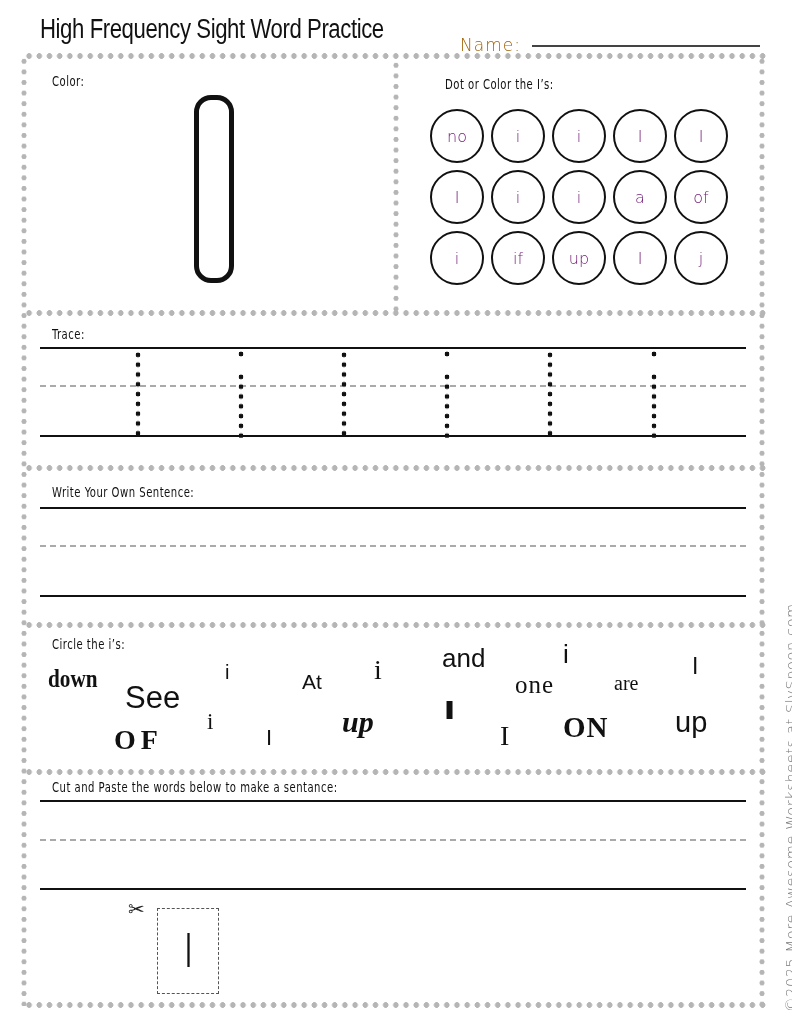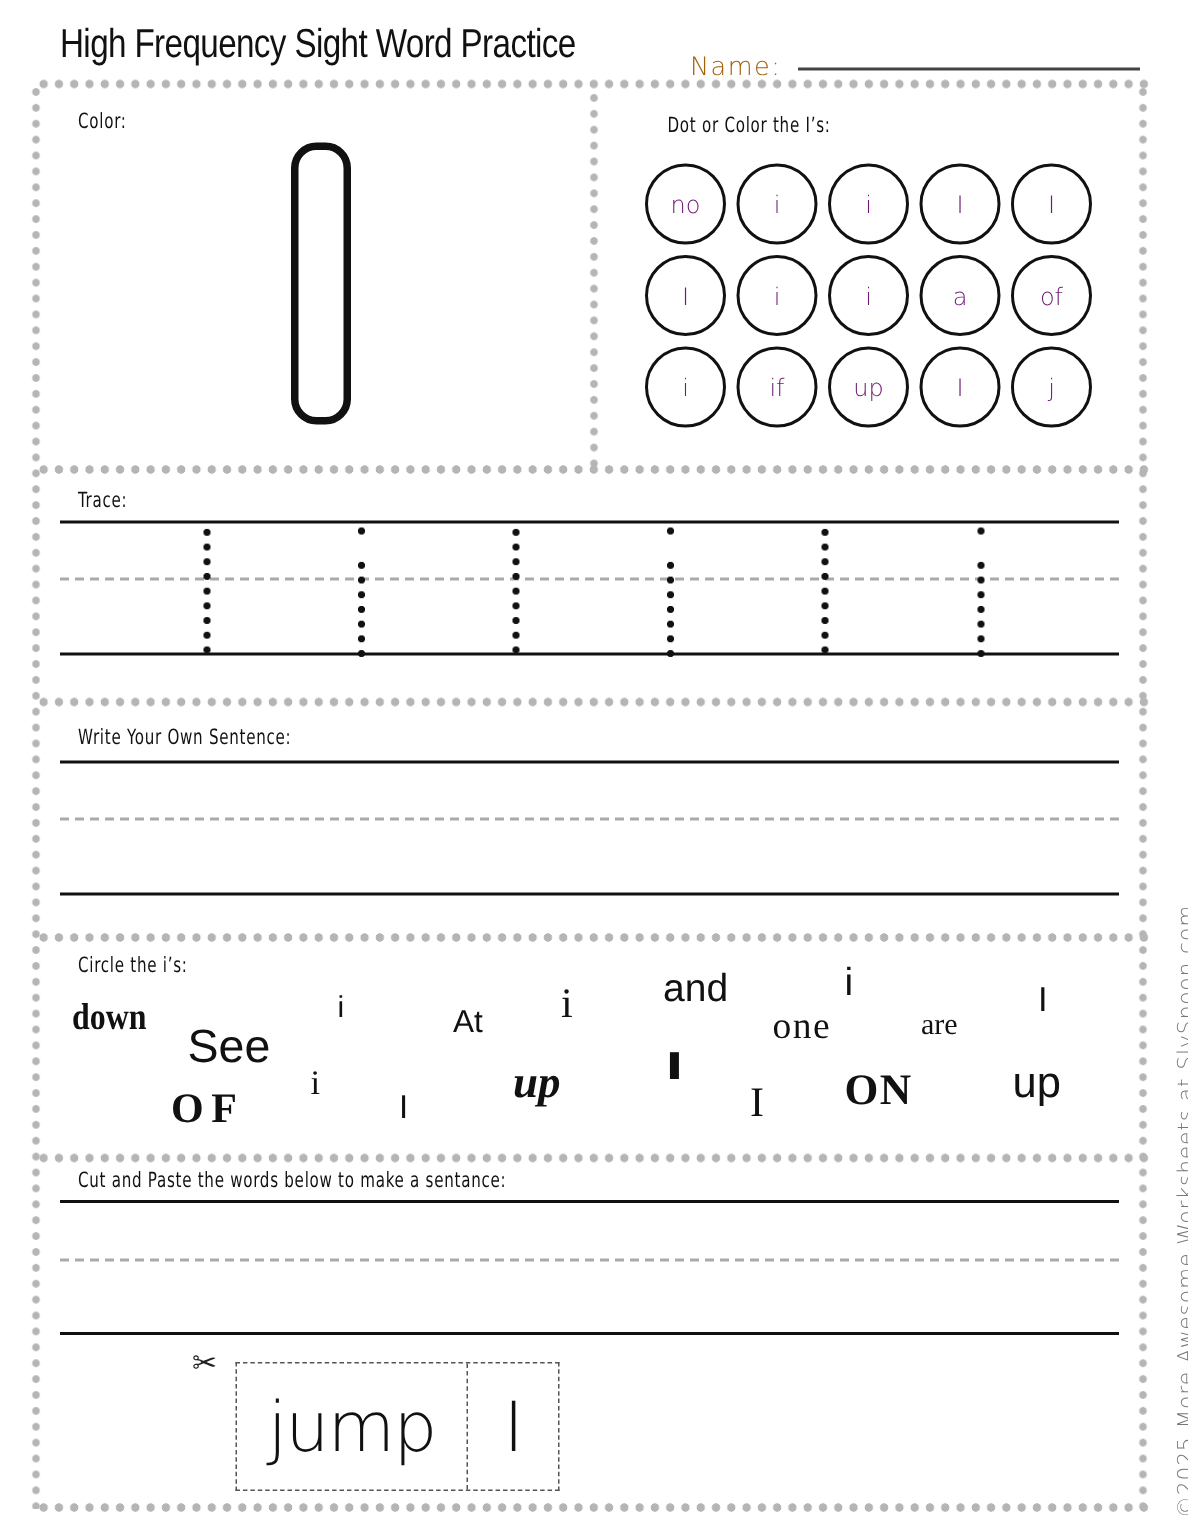--- a/index.html
+++ b/index.html
@@ -158,21 +158,18 @@
   <span class="abs cw sans" style="left:675px; top:708px; font-size:29px;">up</span>
 </div>
 
 <div class="abs label" style="left:52px; top:779px;">Cut and Paste the words below to make a sentance:</div>
 <div class="abs solid-line" style="left:40px; top:800px; width:706px;"></div>
 <div class="abs dash-line" style="left:40px; top:839px; width:706px;"></div>
 <div class="abs solid-line" style="left:40px; top:888px; width:706px;"></div>
 
 <div class="abs scissors">✂</div>
 <div class="abs cut-row">
-  <div class="cut-cell" style="width:153px;">
-      <span>jump</span>
-    </div>
   <div class="cut-cell" style="width:60px;">
       <span>I</span>
     </div>
 </div>
 
 <div class="abs copyright">©2025 More Awesome Worksheets at SlySpoon.com</div>
 
 </body></html>

